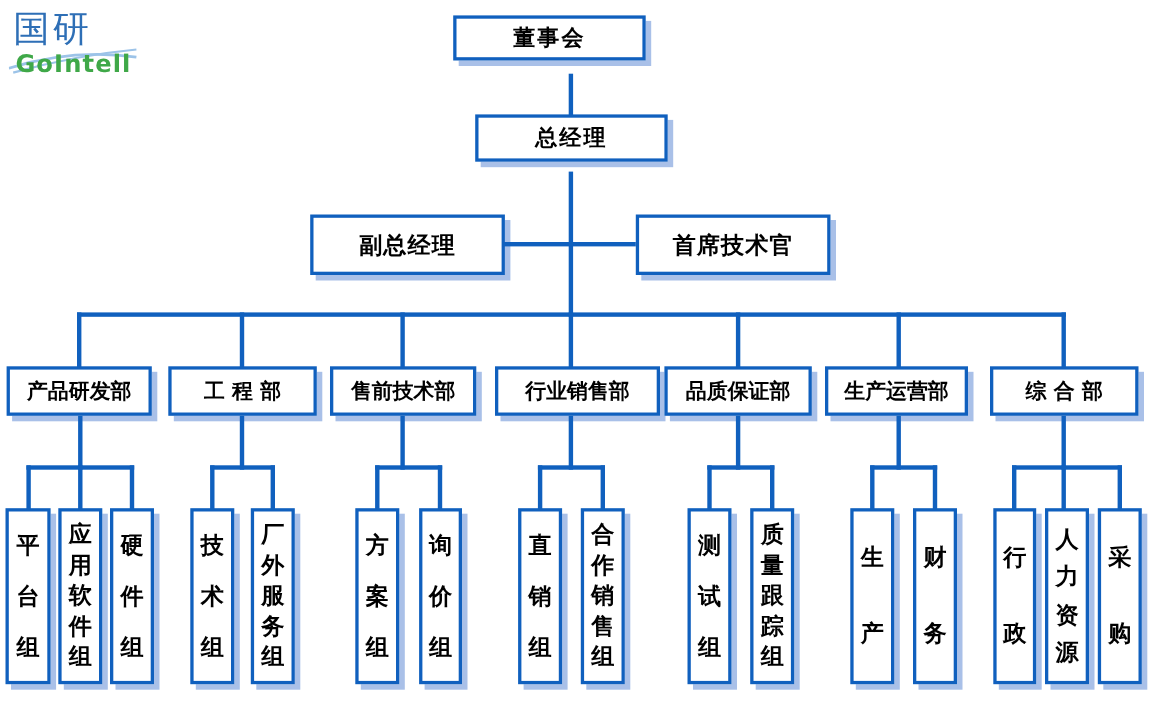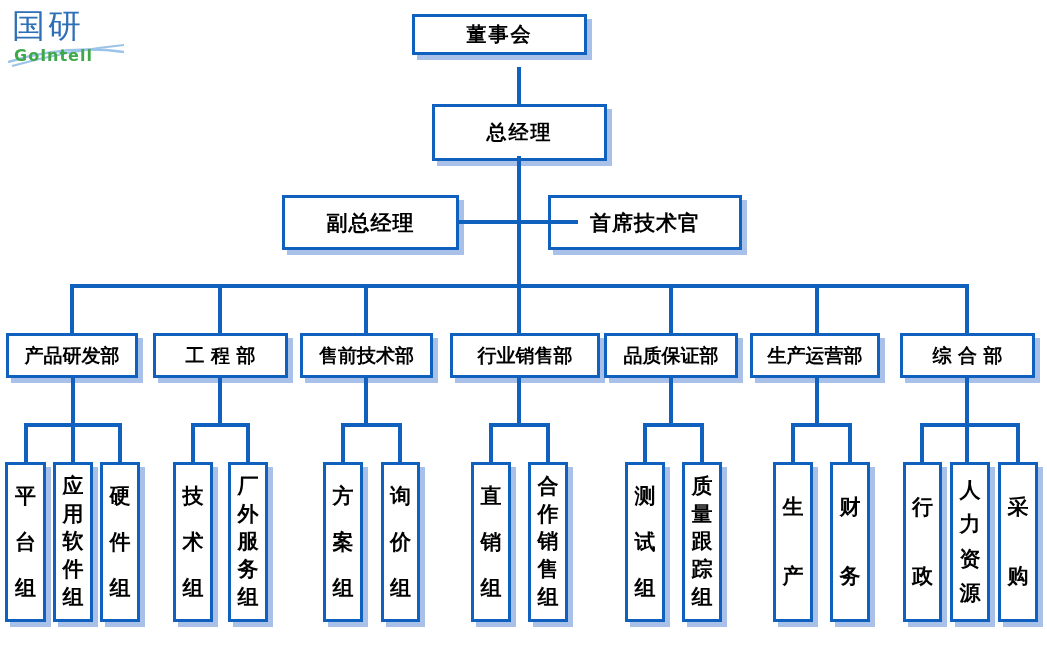--- a/index.html
+++ b/index.html
@@ -32,43 +32,43 @@
     font-size:21px;padding:8px 0;white-space:normal;line-height:1;
   }
   .vbox span{display:block;}
   .ln{position:absolute;background:var(--line);}
   .logo{position:absolute;left:8px;top:6px;width:122px;height:62px;}
   .logo-cn{
     position:absolute;left:4px;top:0px;font-size:33px;font-weight:normal;
     color:var(--logo-blue);letter-spacing:3px;line-height:1.2;
   }
   .logo-en{
-    position:absolute;left:6px;top:40px;font-size:16px;font-weight:bold;
+    position:absolute;left:6px;top:40px;font-size:22px;font-weight:bold;
     color:var(--logo-green);letter-spacing:1px;
   }
   .logo svg{position:absolute;left:0;top:0;}
 </style>
 </head>
 <body>
 
 <div class="canvas">
 
   <div class="logo">
     <svg width="122" height="62" viewBox="0 0 122 62">
       <path d="M0,56 Q58,38 116,46" fill="none" stroke="var(--swoosh)" stroke-width="2.5"></path>
       <path d="M4,60 Q62,44 116,39" fill="none" stroke="var(--swoosh)" stroke-width="2"></path>
     </svg>
     <div class="logo-cn">国研</div>
     <div class="logo-en">GoIntell</div>
   </div>
 
   <div class="box lvl1" style="left:412px;top:14px;width:175px;height:41px">董事会</div>
-  <div class="box lvl1" style="left:432px;top:104px;width:175px;height:57px">总经理</div>
+  <div class="box lvl1" style="left:432px;top:104px;width:175px;height:43px">总经理</div>
   <div class="box lvl3" style="left:282px;top:195px;width:177px;height:55px">副总经理</div>
-  <div class="box lvl3" style="left:548px;top:195px;width:194px;height:55px">首席技术官</div>
+  <div class="box lvl3" style="left:578px;top:195px;width:177px;height:55px">首席技术官</div>
 
   <div class="box dept" style="left:153px;top:333px;width:135px;height:45px">工 程 部</div>
   <div class="box dept" style="left:6px;top:333px;width:132px;height:45px">产品研发部</div>
   <div class="box dept" style="left:300px;top:333px;width:133px;height:45px">售前技术部</div>
   <div class="box dept" style="left:450px;top:333px;width:150px;height:45px">行业销售部</div>
   <div class="box dept" style="left:604px;top:333px;width:134px;height:45px">品质保证部</div>
   <div class="box dept" style="left:750px;top:333px;width:130px;height:45px">生产运营部</div>
   <div class="box dept" style="left:900px;top:333px;width:135px;height:45px">综 合 部</div>
 
   <div class="box vbox" style="left:5px;top:462px;width:41px;height:160px">

